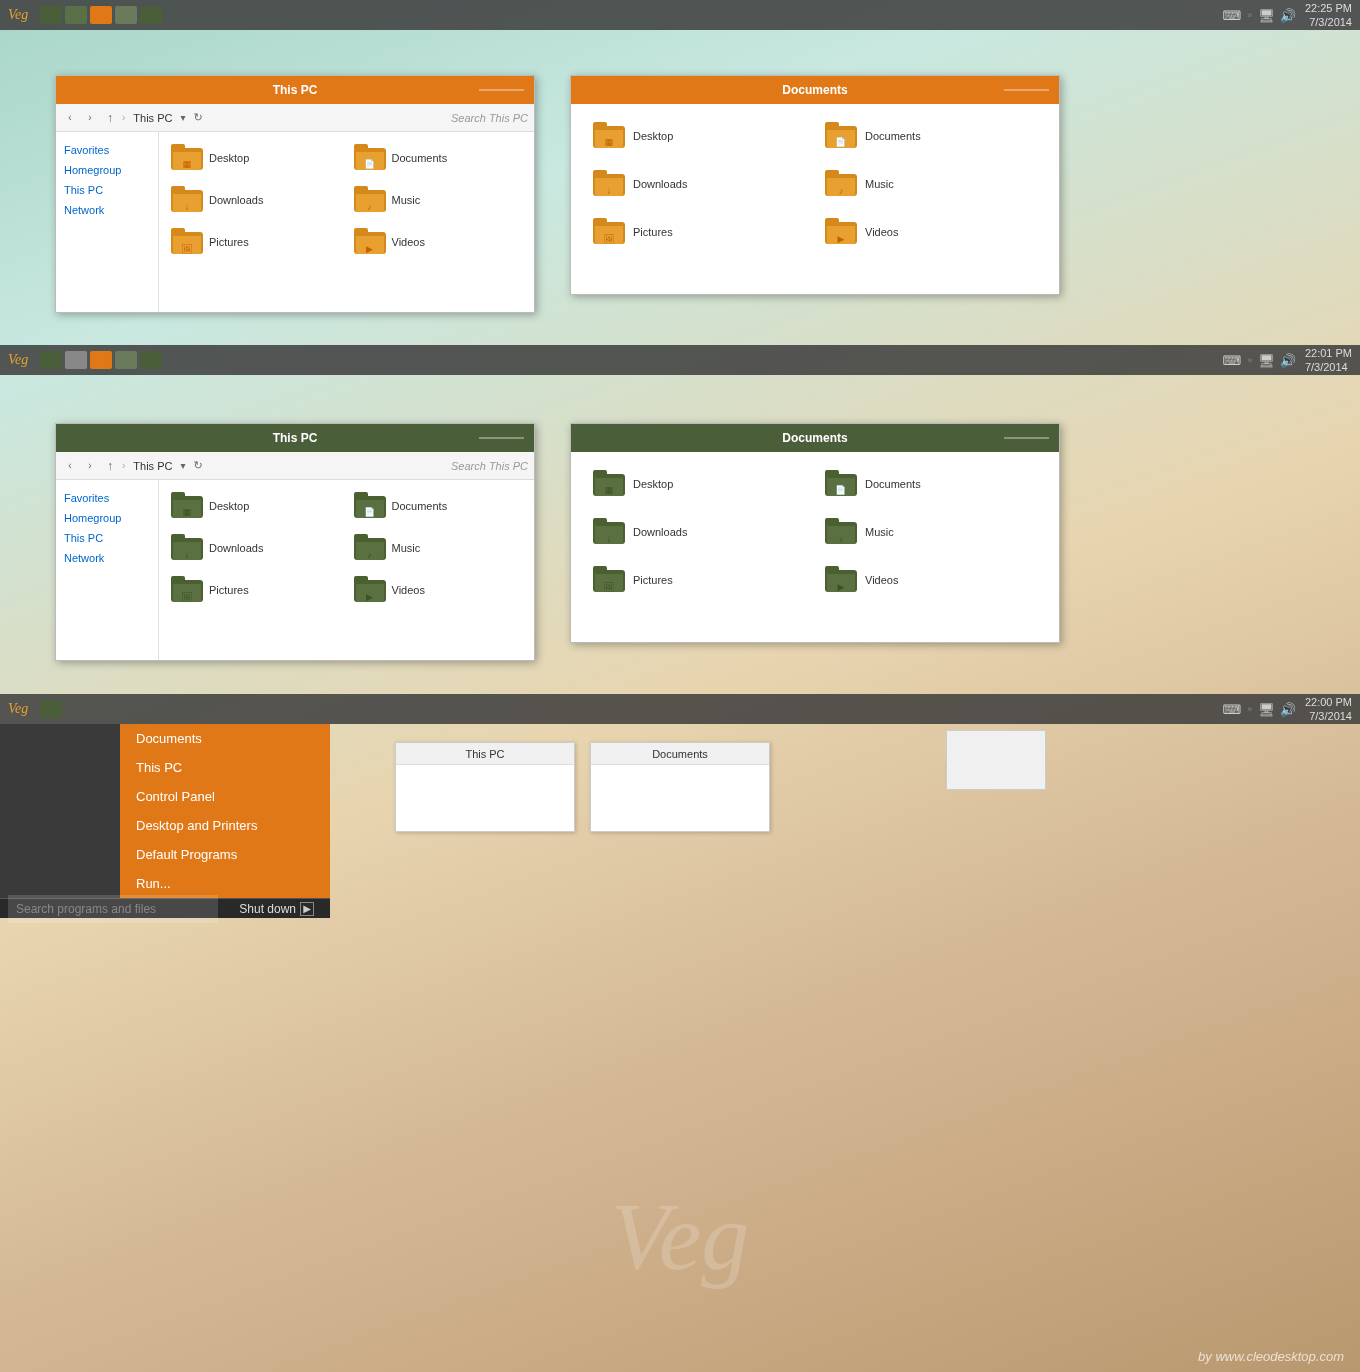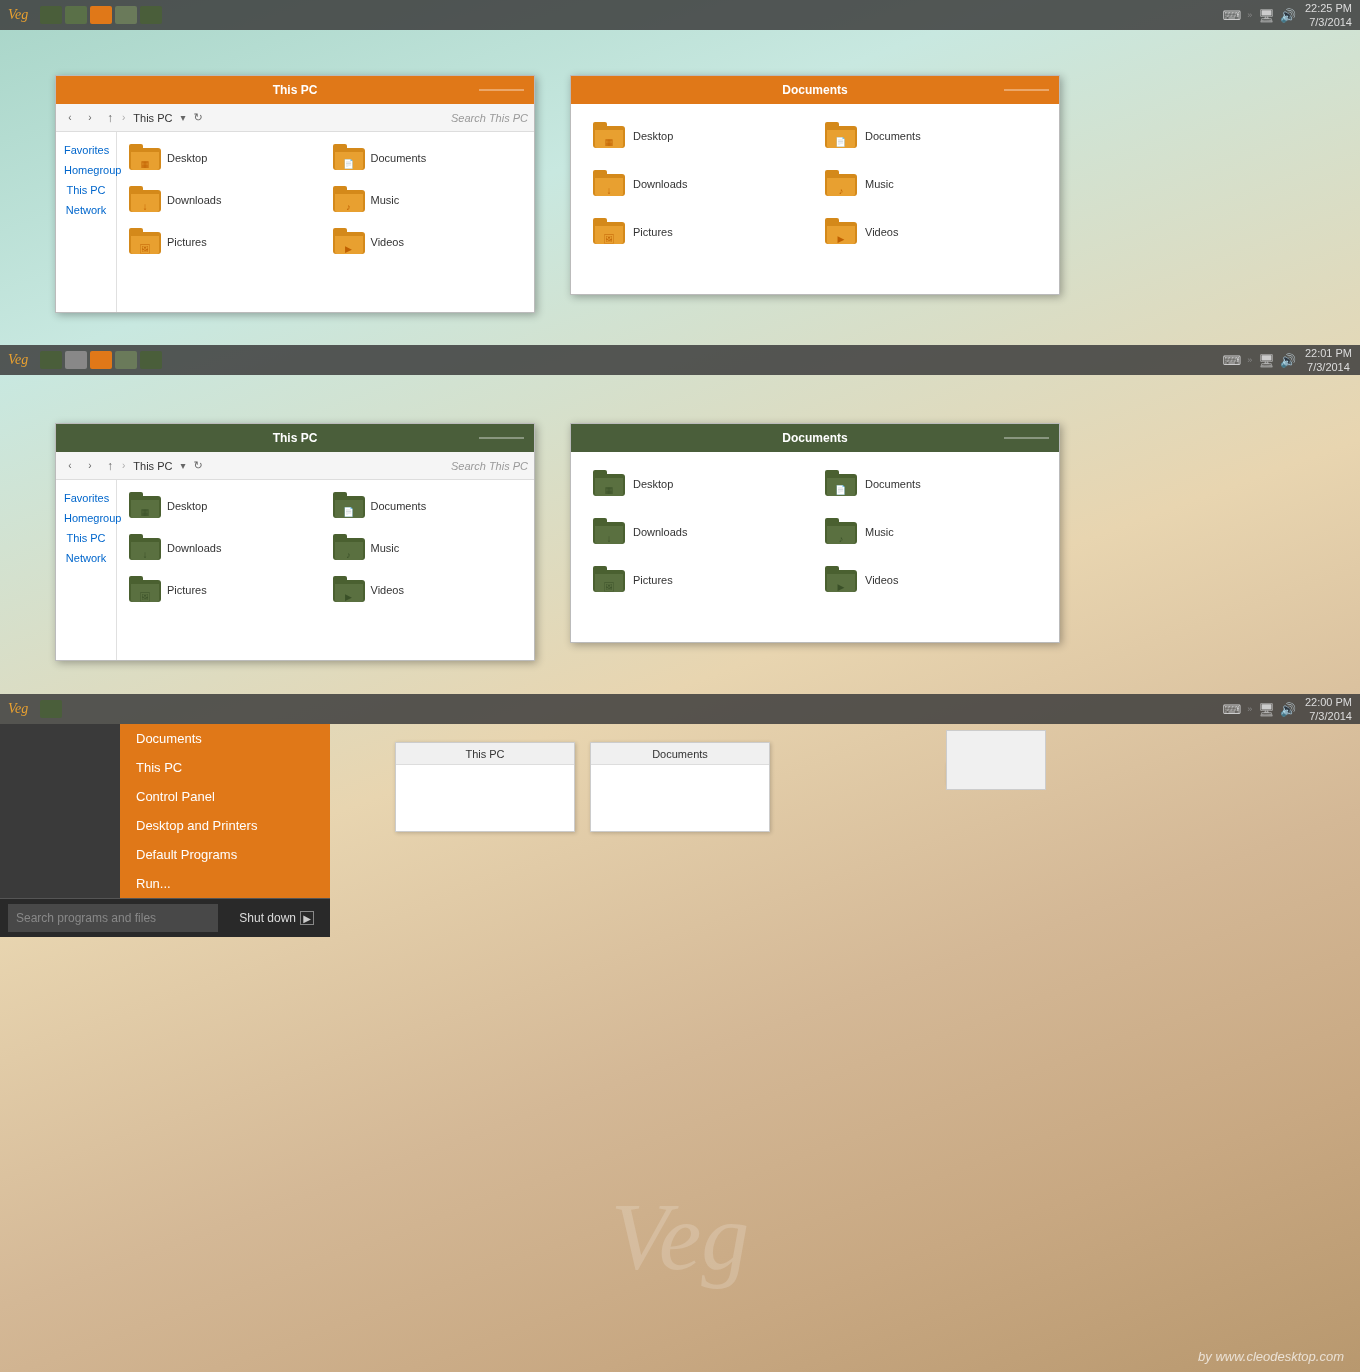--- a/index.html
+++ b/index.html
@@ -120,24 +120,23 @@
     .nav-refresh {
       font-size: 11px; color: #666; margin-left: 4px;
     }
     .nav-dropdown { font-size: 10px; color: #666; }
 
     
     .win-body {
       display: flex;
     }
     .sidebar {
-      width: 61px;
+      width: 103px;
       border-right: 1px solid #e0e0e0;
       padding: 8px 0;
-      text-align: center;
     }
     .sidebar-item {
       padding: 4px 8px;
       font-size: 11px;
       color: #0066cc;
       cursor: pointer;
       white-space: nowrap;
     }
 
     
@@ -273,21 +272,21 @@
       font-size: 13px;
       cursor: pointer;
       color: #fff;
       font-weight: 500;
     }
     .start-right {
       width: 120px;
       background: #4a5e3a;
     }
     .start-bottom {
-      height: 39px;
+      height: 20px;
       background: rgba(40,40,40,0.95);
       display: flex;
       align-items: center;
       justify-content: space-between;
       padding: 0 8px;
       border-top: 1px solid #555;
     }
     .start-search {
       height: 28px;
       background: rgba(255,255,255,0.15);
@@ -549,21 +548,21 @@
     <div class="taskbar-btn tb-gray"></div>
     <div class="taskbar-btn tb-green-dark"></div>
   </div>
   <div class="taskbar-right">
     <div class="taskbar-icons">
       <span class="tray-icon">⌨</span>
       <span style="color:#888;font-size:9px">»</span>
       <span class="tray-icon">🖥</span>
       <span class="tray-icon">🔊</span>
     </div>
-    <div style="text-align:center;line-height:1.3">
+    <div style="text-align:left;line-height:1.3">
       <div>22:01 PM</div>
       <div>7/3/2014</div>
     </div>
   </div>
 </div>
 
 <div class="win" style="top:423px;left:55px;width:480px;">
   <div class="win-title green-title">
     <span>This PC</span>
     <div class="title-sep"></div>

